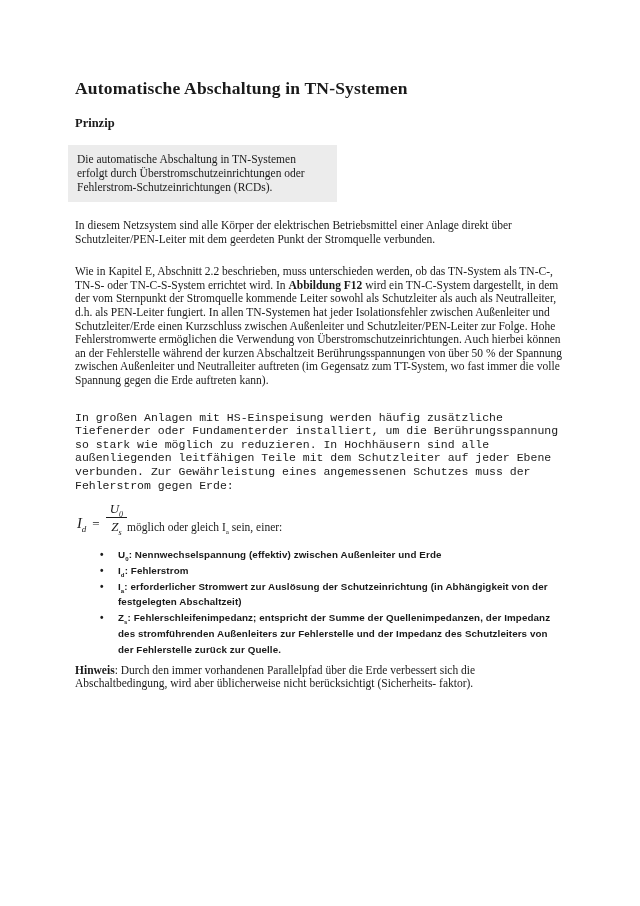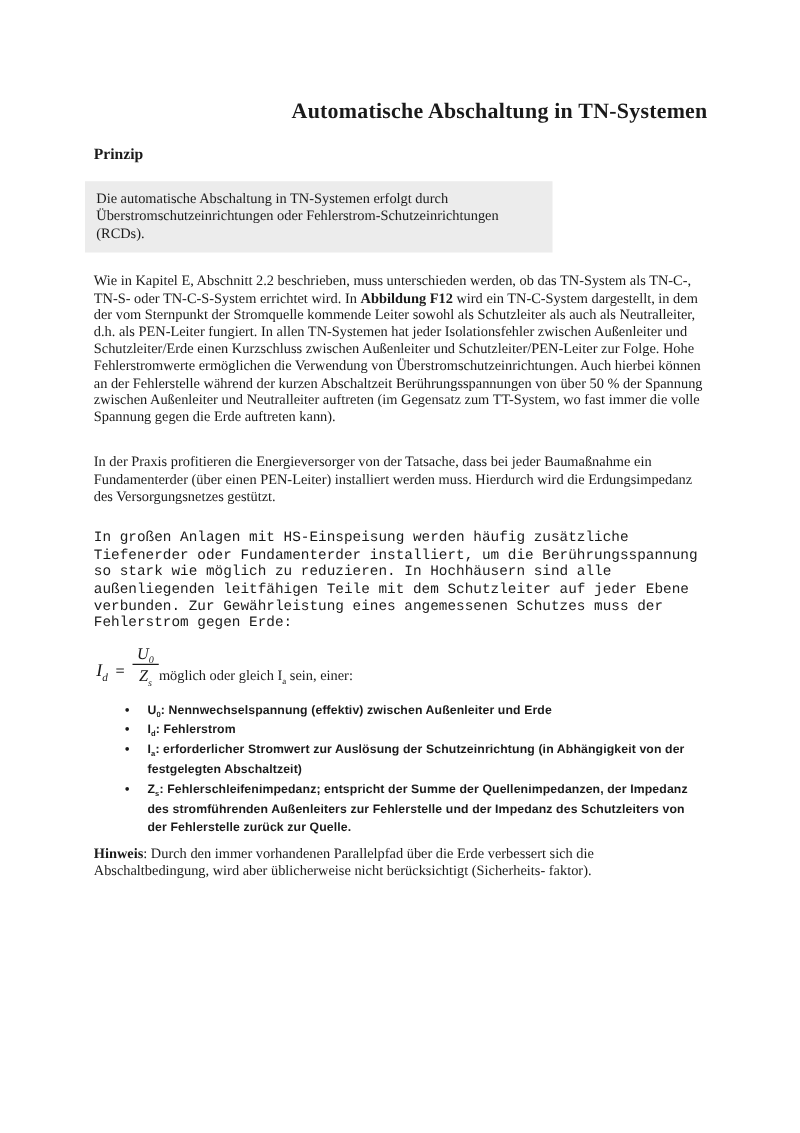--- a/index.html
+++ b/index.html
@@ -15,30 +15,29 @@
     height: 906px;
     padding: 78px 74px 0 75px;
     background: #ffffff;
   }
   .title {
     font-size: 17.5px;
     font-weight: bold;
     line-height: 21px;
     letter-spacing: 0.2px;
     margin-bottom: 17px;
-    text-align: right;
   }
   .heading {
     font-size: 12.5px;
     font-weight: bold;
     margin-bottom: 14px;
   }
   .highlight-box {
     background: #ececec;
-    width: 374px;
+    width: 269px;
     margin-left: -7px;
     padding: 7px 9px 8px 9px;
     font-size: 11.5px;
     line-height: 14px;
     margin-bottom: 17px;
   }
   .para {
     font-size: 11.5px;
     line-height: 13.6px;
     width: 491px;
@@ -119,24 +118,24 @@
 <body>
 
 <div class="page">
 
   <h1 class="title">Automatische Abschaltung in TN-Systemen</h1>
 
   <h2 class="heading">Prinzip</h2>
 
   <div class="highlight-box">Die automatische Abschaltung in TN-Systemen erfolgt durch Überstromschutzeinrichtungen oder Fehlerstrom-Schutzeinrichtungen (RCDs).</div>
 
+  <p class="para p1">In diesem Netzsystem sind alle Körper der elektrischen Betriebsmittel einer Anlage direkt über Schutzleiter/PEN-Leiter mit dem geerdeten Punkt der Stromquelle verbunden.</p>
 
   <p class="para p2"><span>Wie in Kapitel E, Abschnitt 2.2 beschrieben, muss unterschieden werden, ob das TN-System als TN-C-, TN-S- oder TN-C-S-System errichtet wird. In </span><span style="font-weight: bold;">Abbildung F12</span><span> wird ein TN-C-System dargestellt, in dem der vom Sternpunkt der Stromquelle kommende Leiter sowohl als Schutzleiter als auch als Neutralleiter, d.h. als PEN-Leiter fungiert. In allen TN-Systemen hat jeder Isolationsfehler zwischen Außenleiter und Schutzleiter/Erde einen Kurzschluss zwischen Außenleiter und Schutzleiter/PEN-Leiter zur Folge. Hohe Fehlerstromwerte ermöglichen die Verwendung von Überstromschutzeinrichtungen. Auch hierbei können an der Fehlerstelle während der kurzen Abschaltzeit Berührungsspannungen von über 50 % der Spannung zwischen Außenleiter und Neutralleiter auftreten (im Gegensatz zum TT-System, wo fast immer die volle Spannung gegen die Erde auftreten kann).</span></p>
 
-  <p class="para p3">In der Praxis profitieren die Energieversorger von der Tatsache, dass bei jeder Baumaßnahme ein Fundamenterder (über einen PEN-Leiter) installiert werden muss. Hierdurch wird die Erdungsimpedanz des Versorgungsnetzes gestützt.</p>
 
   <p class="para p4">In großen Anlagen mit HS-Einspeisung werden häufig zusätzliche Tiefenerder oder Fundamenterder installiert, um die Berührungsspannung so stark wie möglich zu reduzieren. In Hochhäusern sind alle außenliegenden leitfähigen Teile mit dem Schutzleiter auf jeder Ebene verbunden. Zur Gewährleistung eines angemessenen Schutzes muss der Fehlerstrom gegen Erde:</p>
 
   <div class="formula-row">
     <span class="math f-lhs"><span>I</span><sub>d</sub></span>
     <span class="f-eq">=</span>
     <span class="frac math">
       <span class="num"><span>U</span><sub>0</sub></span>
       <span class="den"><span>Z</span><sub>s</sub></span>
     </span>

